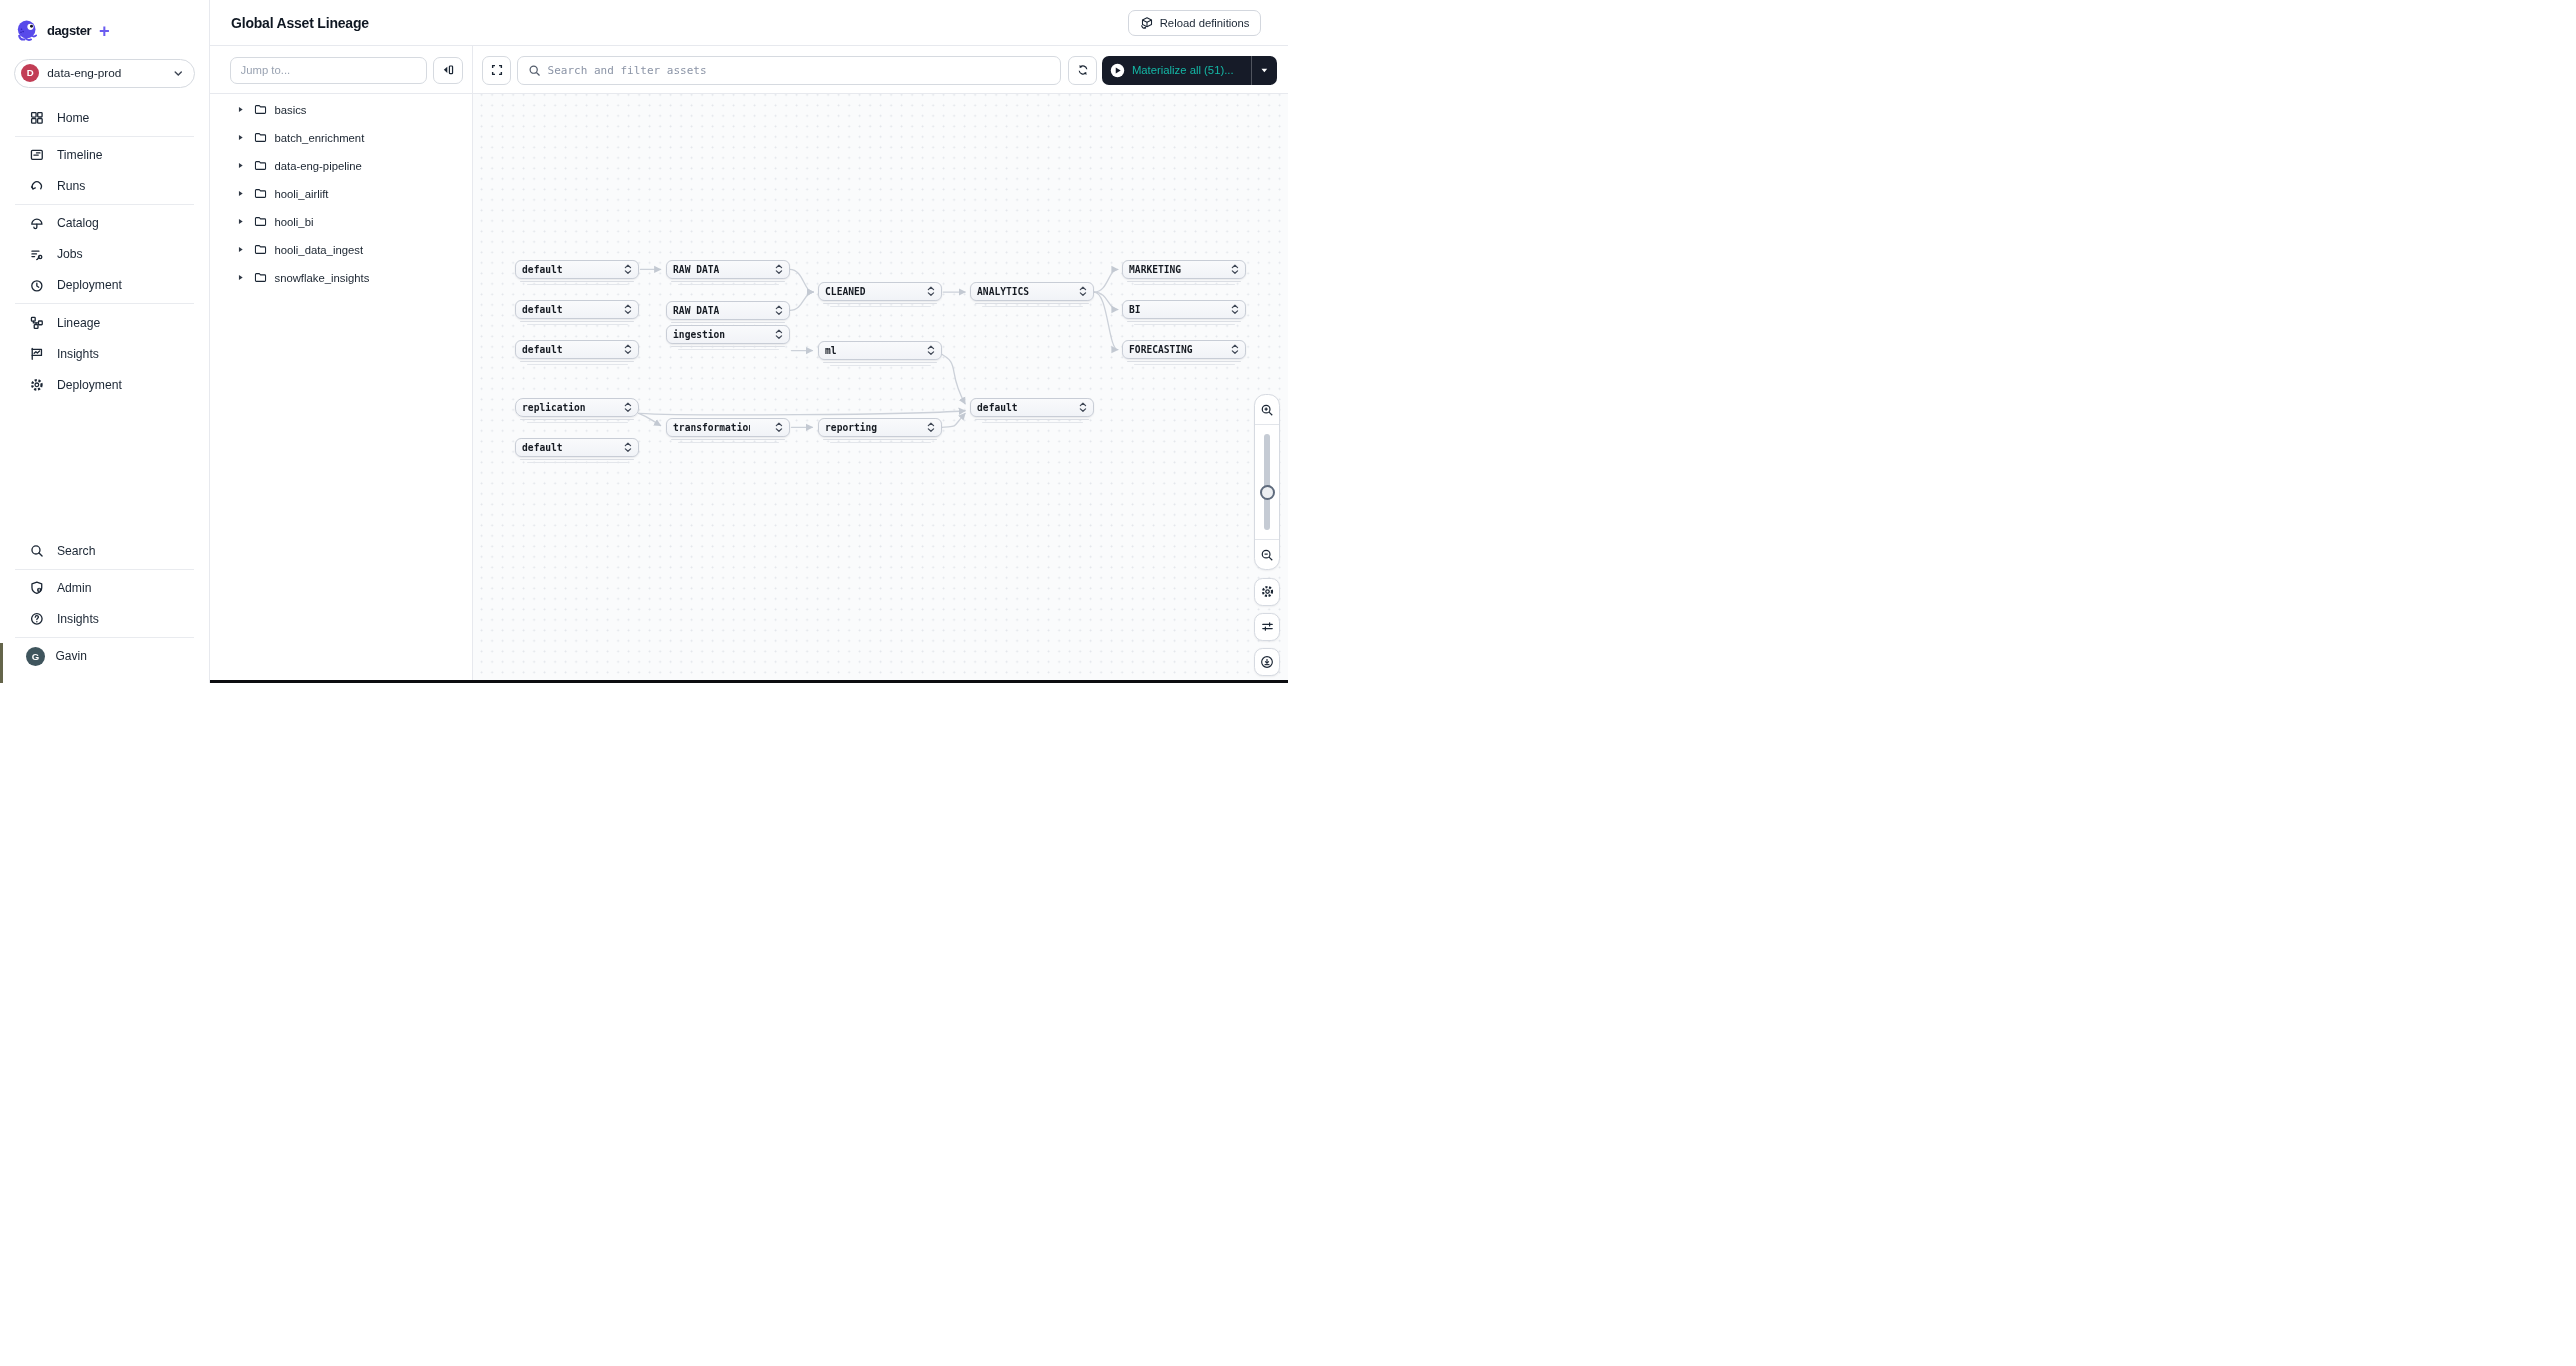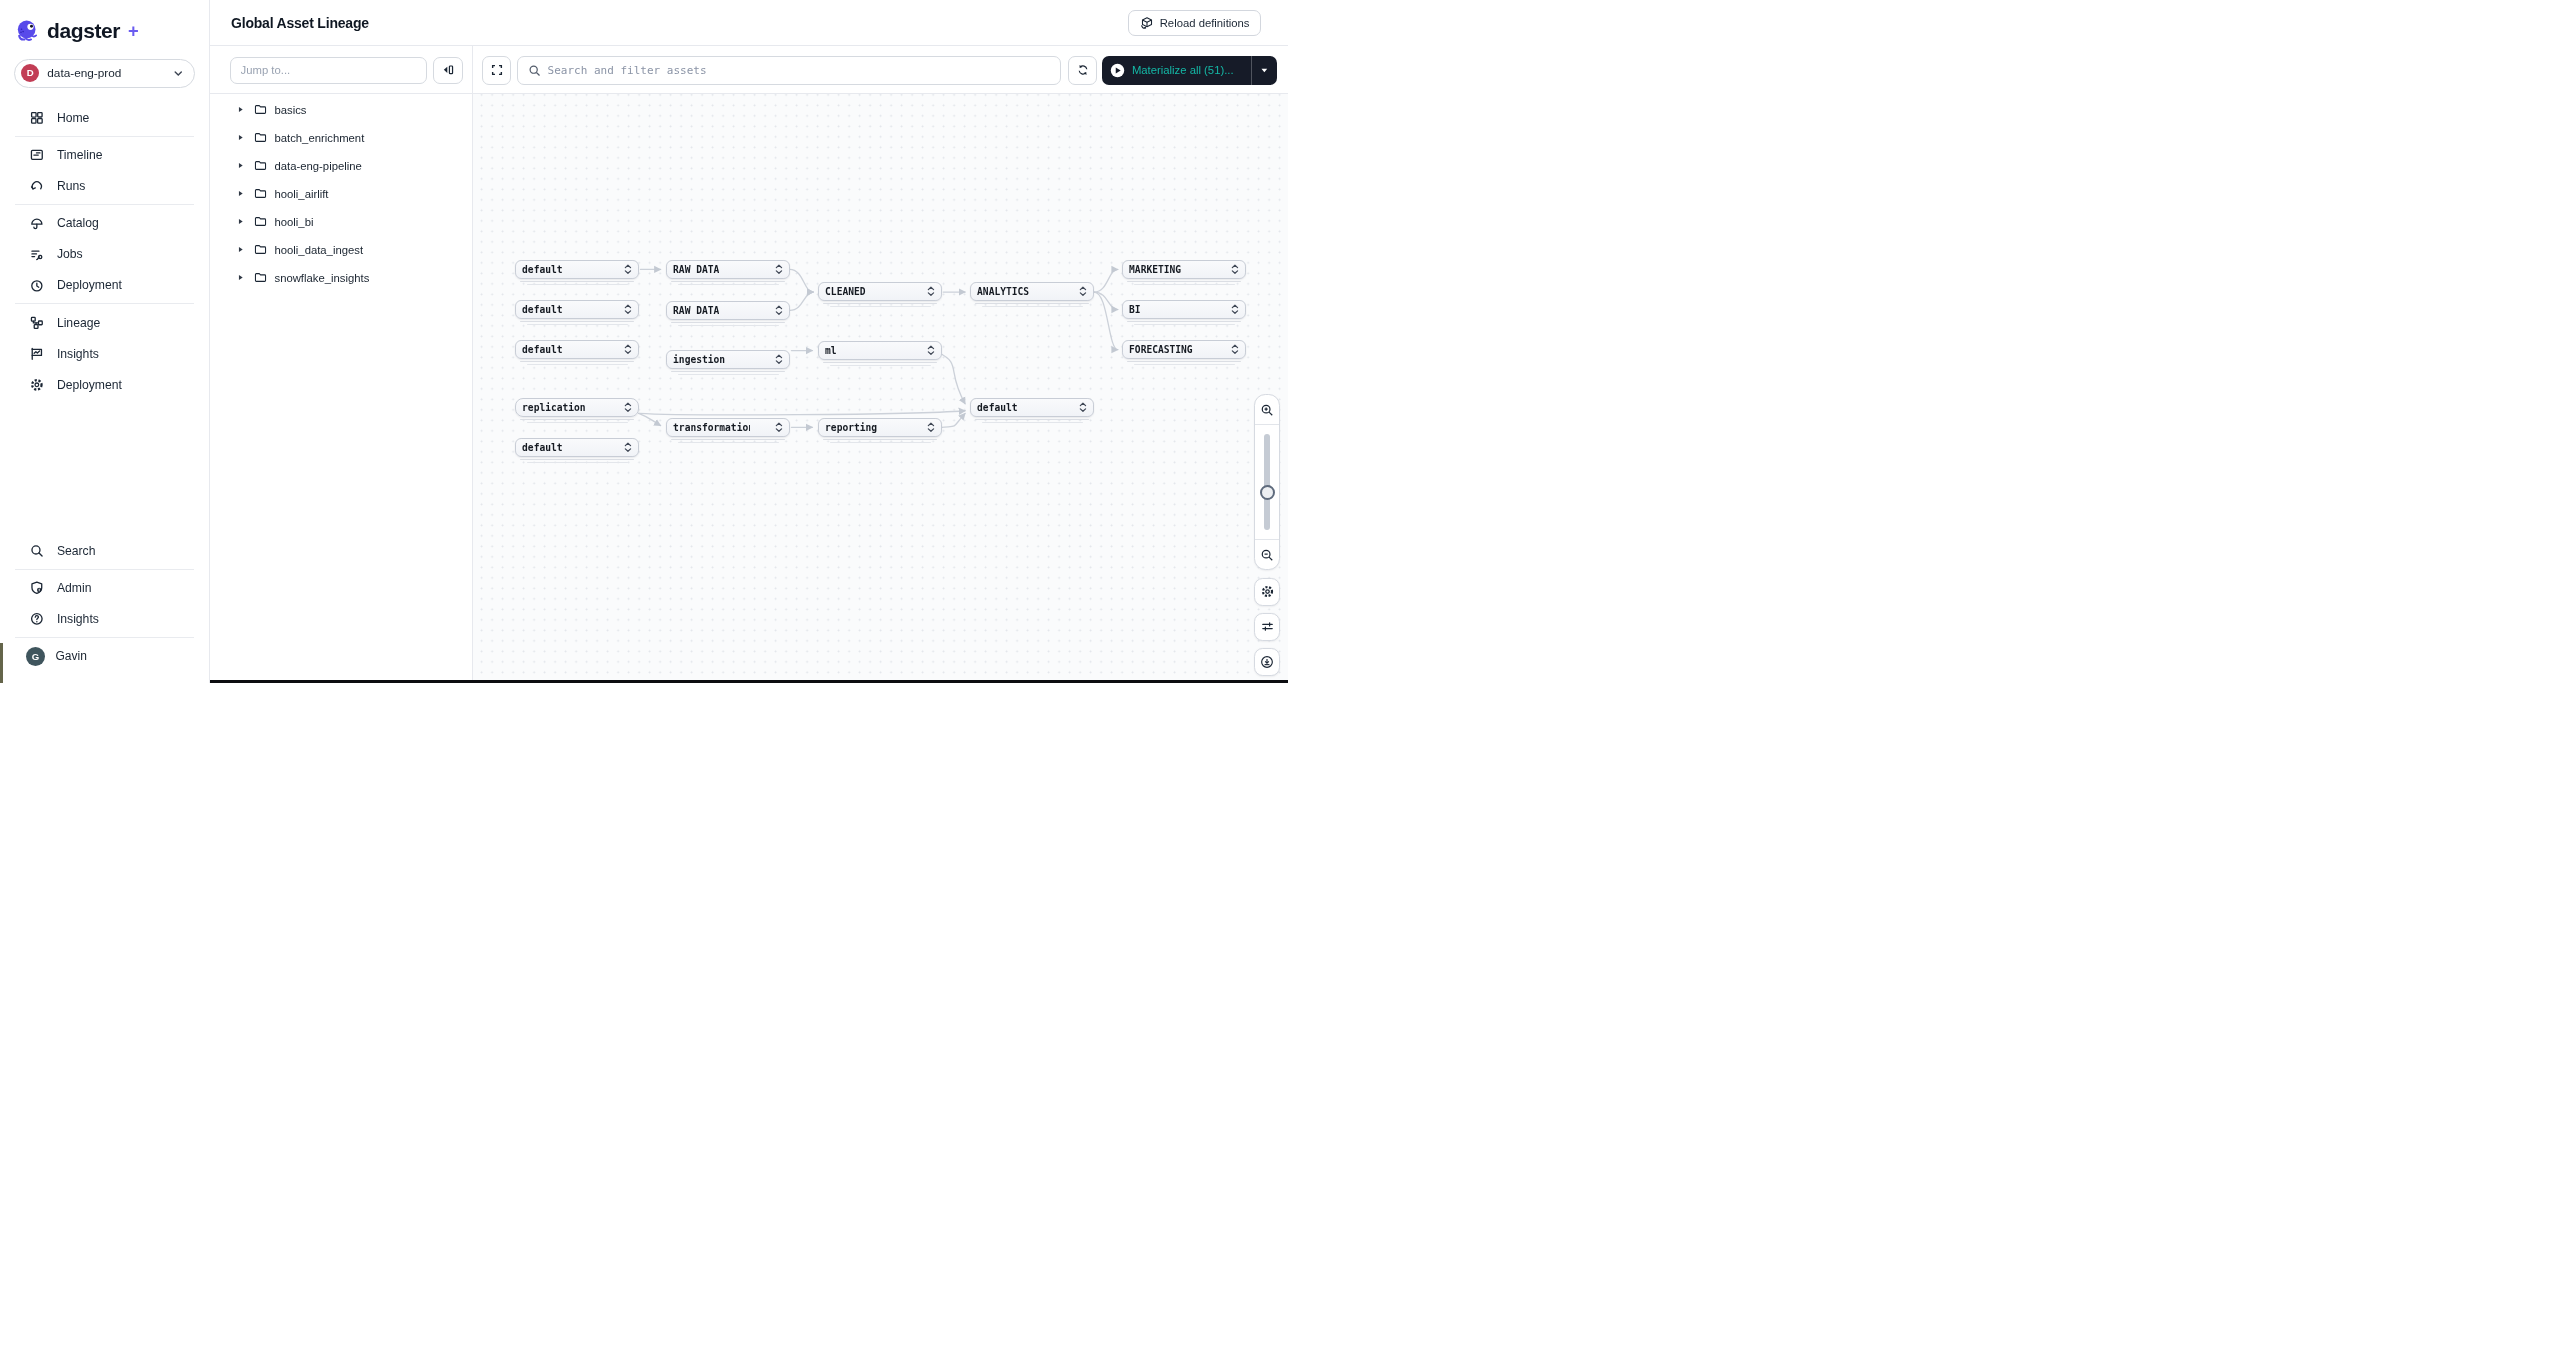--- a/index.html
+++ b/index.html
@@ -11,21 +11,21 @@
   *{margin:0;padding:0;box-sizing:border-box;}
   html,body{width:1288px;height:683px;}
   body{position:relative;overflow:hidden;background:#fff;color:var(--text);
        font-family:"Liberation Sans",sans-serif;}
   svg{display:block;}
 
   
   .sidebar{position:absolute;left:0;top:0;width:210px;height:683px;background:#fff;
            border-right:0.9px solid var(--line);display:flex;flex-direction:column;z-index:20;}
   .logo-row{display:flex;align-items:center;gap:7px;padding:17.5px 0 0 14px;}
-  .logo-word{font-size:21px;font-weight:700;letter-spacing:-0.4px;color:#101723;}
+  .logo-word{font-size:13px;font-weight:700;letter-spacing:-0.4px;color:#101723;}
   .logo-plus{font-size:18.3px;font-weight:600;color:var(--accent);margin-left:0.9px;}
   .env-pill{margin:15px 14px 0 14px;height:29px;border:0.9px solid #d6dae0;border-radius:15px;
             display:flex;align-items:center;gap:7.9px;padding:0 10.5px 0 6.1px;background:#fff;cursor:pointer;}
   .env-avatar{width:18.3px;height:18.3px;border-radius:50%;background:var(--env-avatar);color:#fff;
               font-size:9.6px;font-weight:700;display:flex;align-items:center;justify-content:center;}
   .env-name{flex:1;font-size:11.8px;}
   .nav{margin-top:15px;display:flex;flex-direction:column;flex:1;}
   .nav-item{height:31px;display:flex;align-items:center;gap:12.2px;padding-left:29px;
             font-size:12.2px;color:#1b2634;cursor:pointer;}
   .nav-divider{border-top:0.9px solid #e9ebef;margin:2.6px 15px;}
@@ -622,21 +622,21 @@
       <span class="nlabel">default</span>
       <span>
         <svg width="7.9" height="10.5" viewBox="0 0 9 12" fill="none" stroke="#3e4654" stroke-width="1.4" stroke-linecap="round" stroke-linejoin="round">
           <path d="M1.5 4.1 L4.5 1.4 7.5 4.1"></path>
           <path d="M1.5 7.9 L4.5 10.6 7.5 7.9"></path>
         </svg>
       </span>
       <div class="stack1"></div>
       <div class="stack2"></div>
     </div>
-    <div class="gnode" style="left: 194px; top: 256px;">
+    <div class="gnode" style="left: 194px; top: 231px;">
       <span class="nlabel">ingestion</span>
       <span>
         <svg width="7.9" height="10.5" viewBox="0 0 9 12" fill="none" stroke="#3e4654" stroke-width="1.4" stroke-linecap="round" stroke-linejoin="round">
           <path d="M1.5 4.1 L4.5 1.4 7.5 4.1"></path>
           <path d="M1.5 7.9 L4.5 10.6 7.5 7.9"></path>
         </svg>
       </span>
       <div class="stack1"></div>
       <div class="stack2"></div>
     </div>

